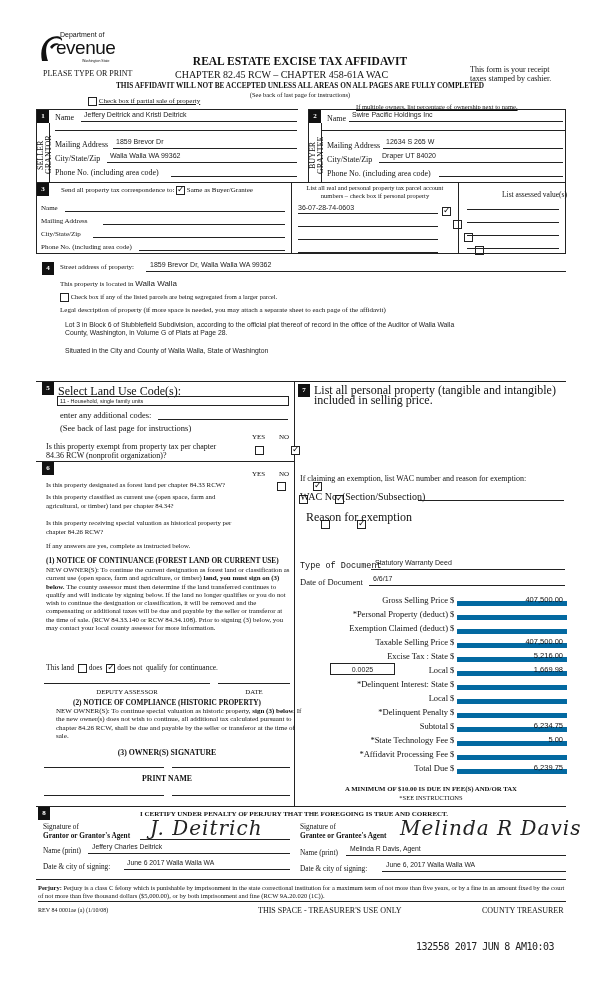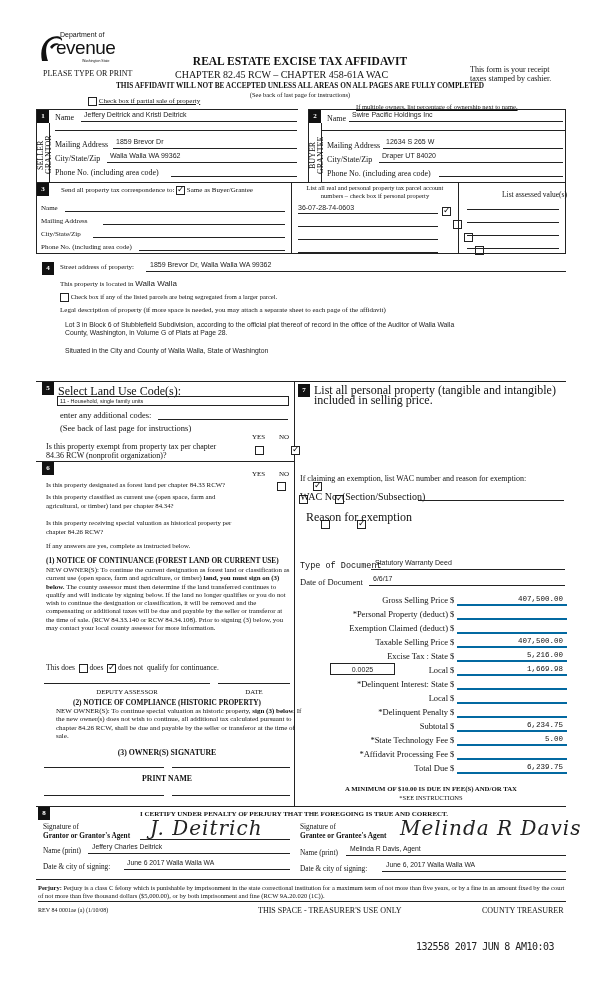--- a/index.html
+++ b/index.html
@@ -13,21 +13,21 @@
   .line { border-bottom: 1px solid #222; }
   .box { border: 1px solid #222; }
   .badge { position: absolute; background: #111; color: #fff; width: 12px; height: 13px; font-size: 7px; text-align: center; line-height: 13px; font-weight: bold; }
   .cb { display: inline-block; width: 9px; height: 9px; border: 1px solid #222; vertical-align: middle; position: relative; background: #fff; }
   .cb.on::after { content: "✓"; position: absolute; left: 0px; top: -3px; font-size: 9px; font-family: "DejaVu Sans", sans-serif; }
   .vlabel { position: absolute; writing-mode: vertical-rl; transform: rotate(180deg); font-size: 8px; text-align: center; line-height: 8px; }
   .lbl { font-size: 8px; }
   .fee-row { position: absolute; left: 300px; width: 270px; height: 13px; font-size: 8.5px; }
   .fee-row .fl { position: absolute; right: 122px; top: 0; text-align: right; white-space: nowrap; }
   .fee-row .dol { position: absolute; left: 150px; top: 0; }
-  .fee-row .fv { position: absolute; left: 157px; width: 110px; top: 0; border-bottom: 2px solid #0369a1; height: 11px; text-align: right; padding-right: 4px; font-family: Liberation Mono, monospace; font-size: 7.5px; }
+  .fee-row .fv { position: absolute; left: 157px; width: 110px; top: 0; border-bottom: 5px solid #0369a1; height: 11px; text-align: right; padding-right: 4px; font-family: Liberation Sans, sans-serif; font-size: 7.5px; }
 </style>
 </head>
 <body>
 
 
 
 
 <div class="abs" style="left:38px;top:30px;width:80px;height:40px;">
   <svg class="abs" style="left:0;top:3px" width="26" height="30" viewBox="0 0 26 30">
     <path d="M4 28 C2 18,4 8,14 4 C20 2,25 4,24 8 C22 4,14 4,10 10 C7 15,8 22,10 28 Z" fill="#111"></path>
@@ -176,21 +176,21 @@
 <span class="cb on abs" style="left:280px;top:494px;"></span>
 <div class="abs" style="left:46px;top:519px;width:200px;font-size:6.8px;line-height:8.5px;">Is this property receiving special valuation as historical property per chapter 84.26 RCW?</div>
 <span class="cb abs" style="left:255px;top:519px;"></span>
 <span class="cb on abs" style="left:280px;top:519px;"></span>
 <div class="abs" style="left:46px;top:542px;font-size:6.8px;">If any answers are yes, complete as instructed below.</div>
 <div class="abs" style="left:46px;top:556px;font-size:7.3px;font-weight:bold;white-space:nowrap;">(1) NOTICE OF CONTINUANCE (FOREST LAND OR CURRENT USE)</div>
 <div class="abs" style="left:46px;top:566px;width:244px;font-size:6.9px;line-height:8.3px;text-align:left;">
   <span>NEW OWNER(S): To continue the current designation as forest land or classification as current use (open space, farm and agriculture, or timber)</span> <b>land, you must sign on (3) below.</b> <span>The county assessor must then determine if the land transferred continues to qualify and will indicate by signing below. If the land no longer qualifies or you do not wish to continue the designation or classification, it will be removed and the compensating or additional taxes will be due and payable by the seller or transferor at the time of sale. (RCW 84.33.140 or RCW 84.34.108). Prior to signing (3) below, you may contact your local county assessor for more information.</span>
 </div>
 <div class="abs" style="left:46px;top:663px;font-size:7.5px;white-space:nowrap;">
-  <span>This does</span>&nbsp;
+  <span>This land</span>&nbsp;
   <span class="cb"></span>
   <span>does</span>&nbsp;
   <span class="cb on"></span>
   <span>does not</span>&nbsp;
   <span>qualify for continuance.</span>
 </div>
 <div class="abs line" style="left:44px;top:683px;width:166px;height:1px;"></div>
 <div class="abs line" style="left:218px;top:683px;width:72px;height:1px;"></div>
 <div class="abs" style="left:44px;top:688px;width:166px;text-align:center;font-size:6.8px;">DEPUTY ASSESSOR</div>
 <div class="abs" style="left:218px;top:688px;width:72px;text-align:center;font-size:6.8px;">DATE</div>

